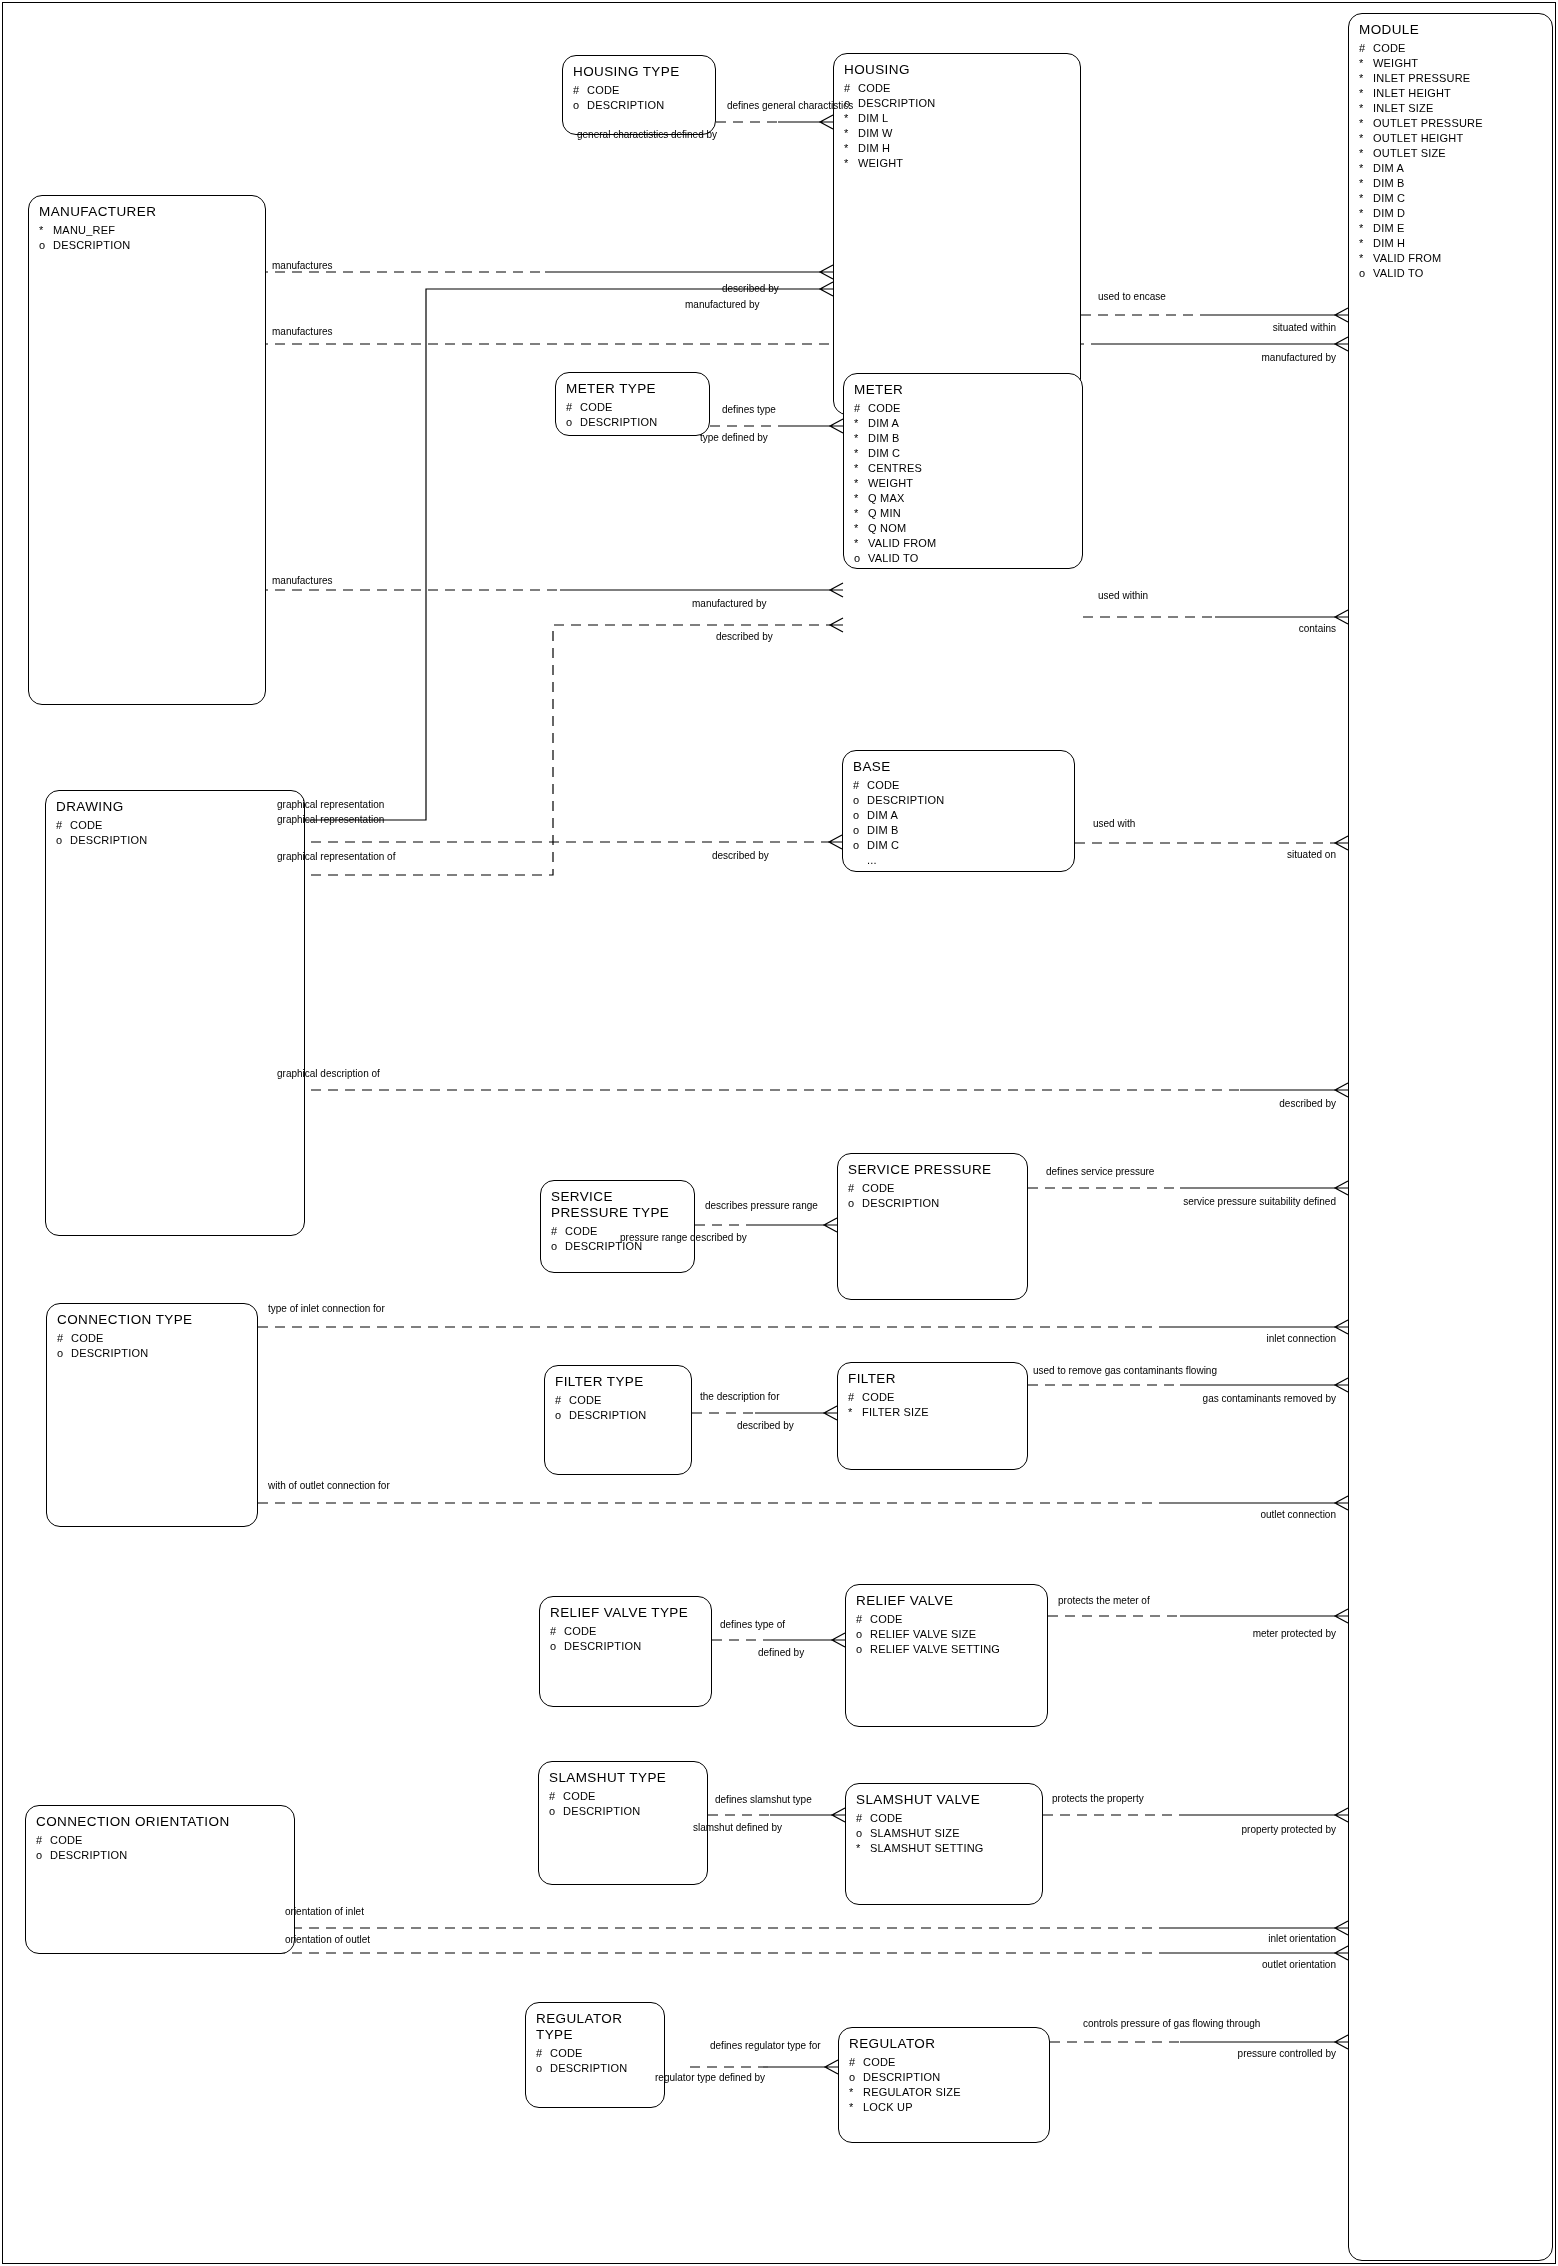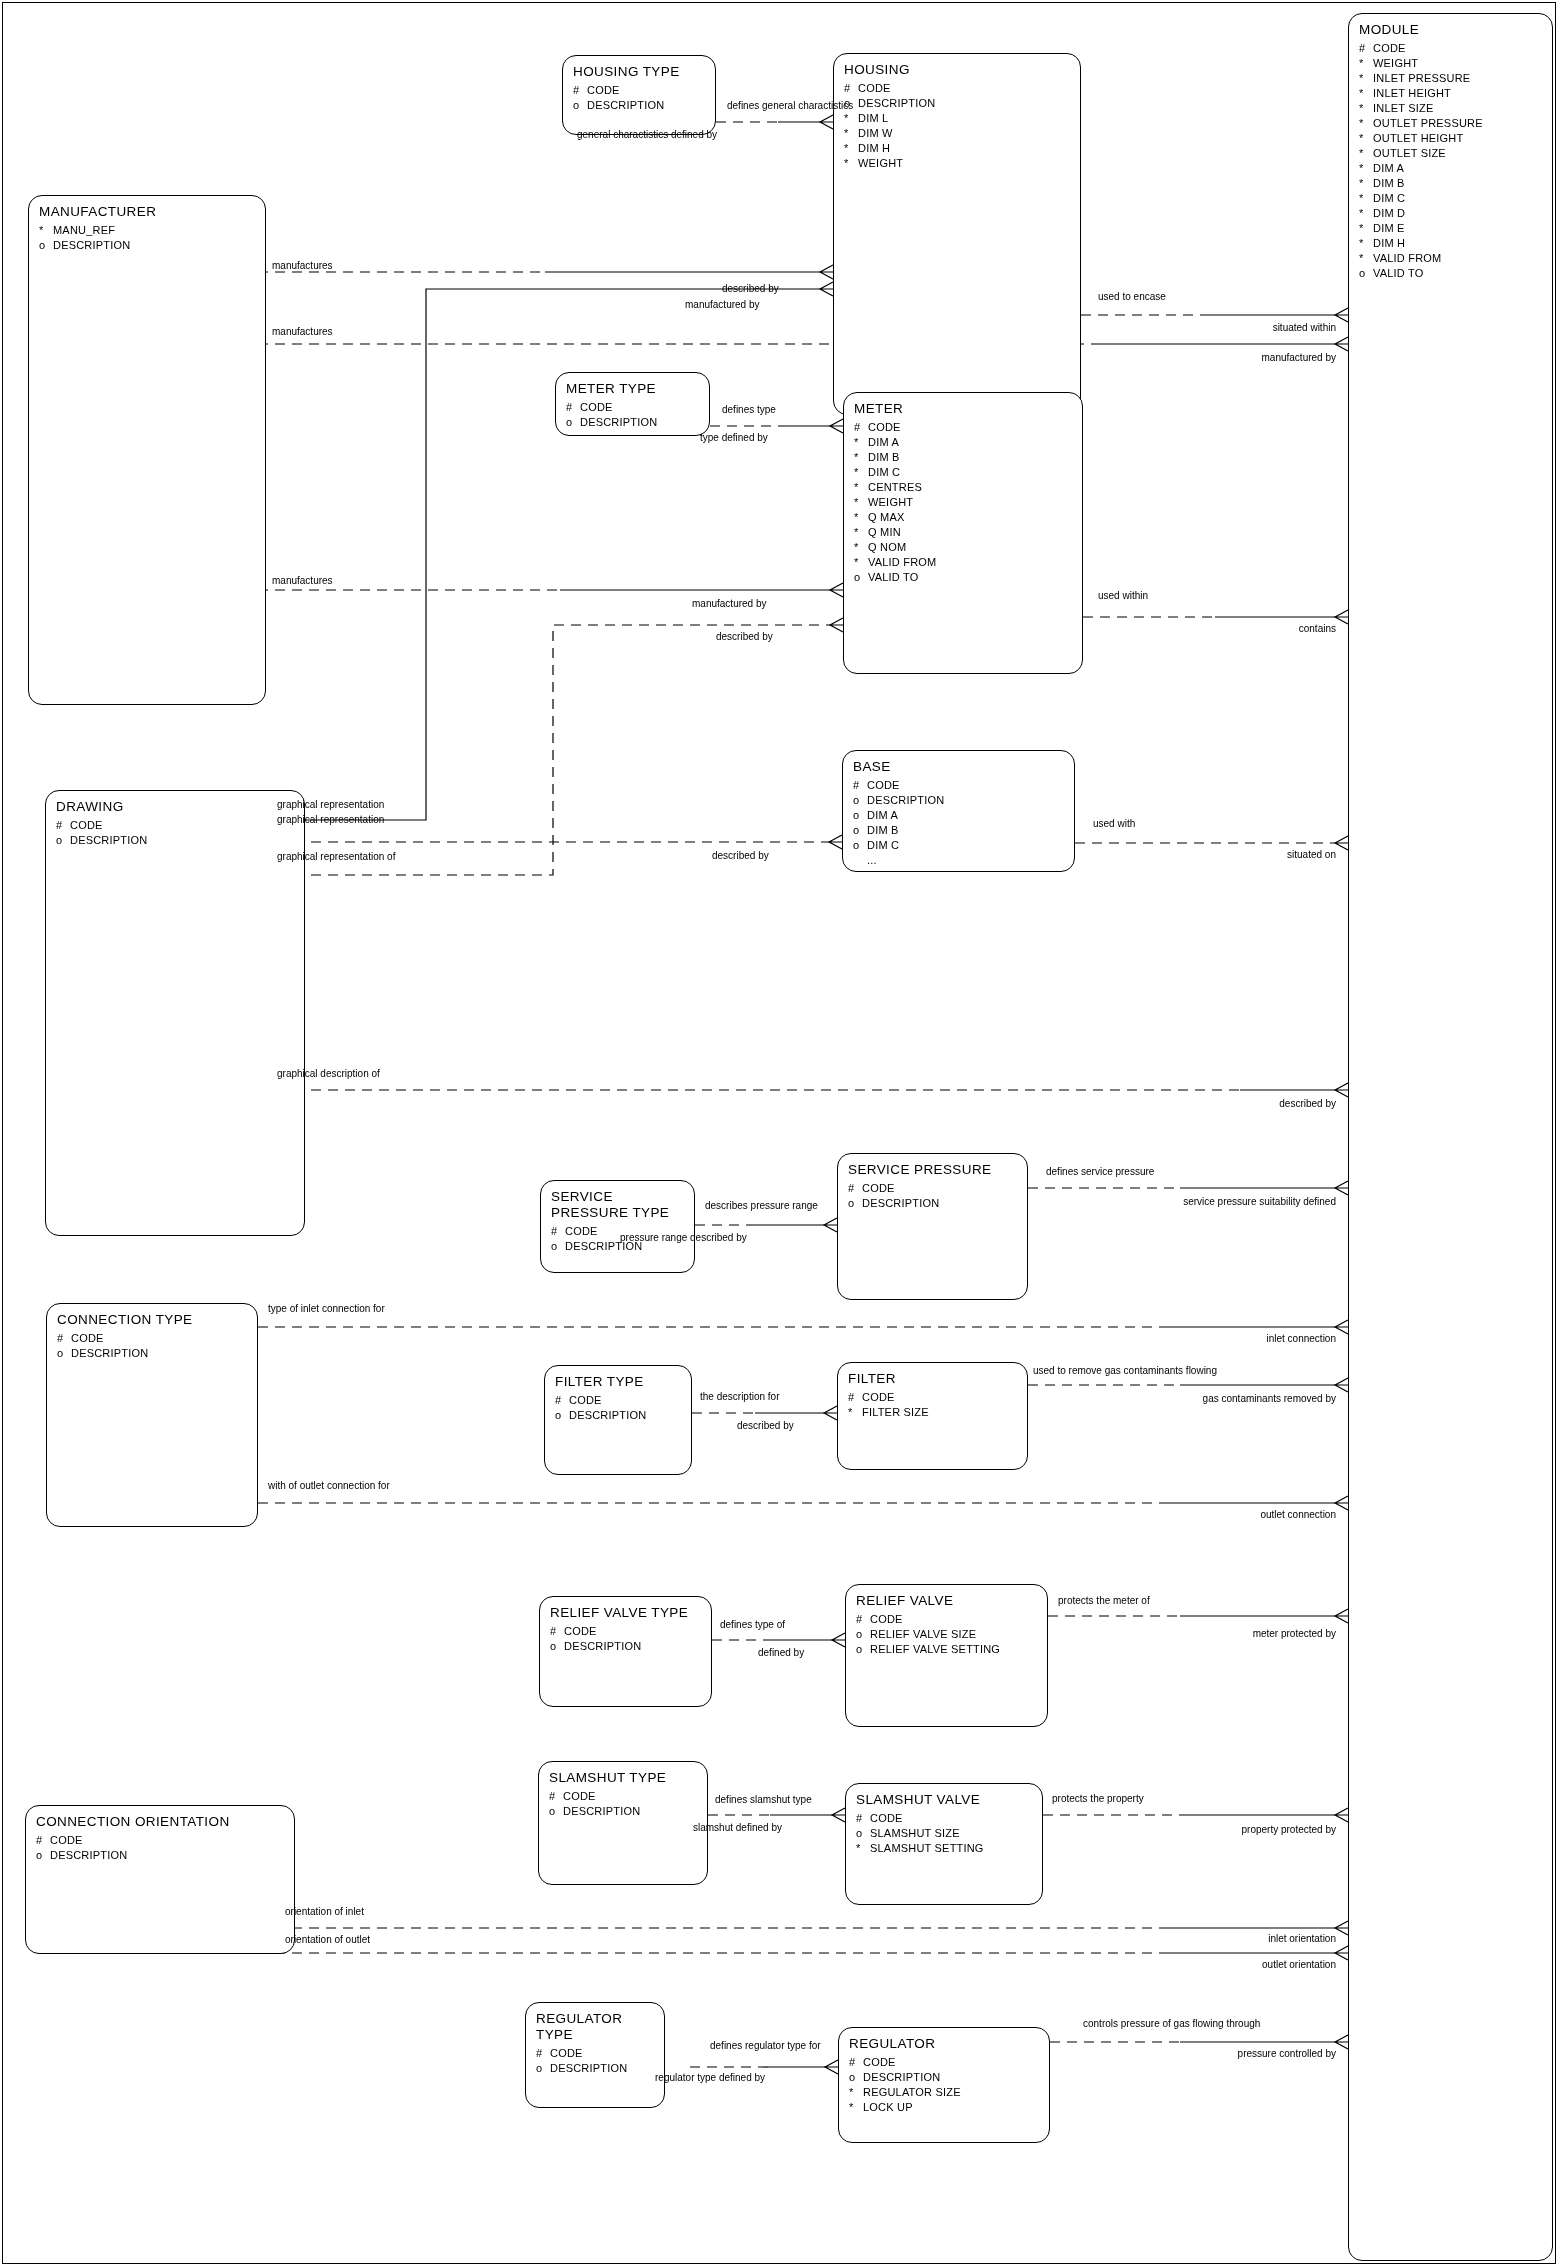--- a/index.html
+++ b/index.html
@@ -162,21 +162,21 @@
   <div class="a">
       <span class="m">#</span>
       <span>CODE</span>
     </div>
   <div class="a">
       <span class="m">o</span>
       <span>DESCRIPTION</span>
     </div>
 </div>
 
-<div class="e" style="left:843px;top:392px;width:240px;height:282px">
+<div class="e" style="left:843px;top:373px;width:240px;height:196px">
   <div class="et">METER</div>
   <div class="a">
       <span class="m">#</span>
       <span>CODE</span>
     </div>
   <div class="a">
       <span class="m">*</span>
       <span>DIM A</span>
     </div>
   <div class="a">

